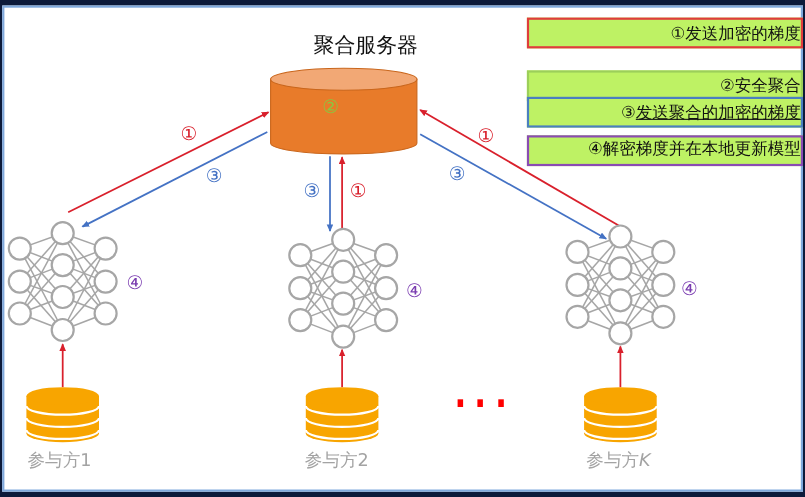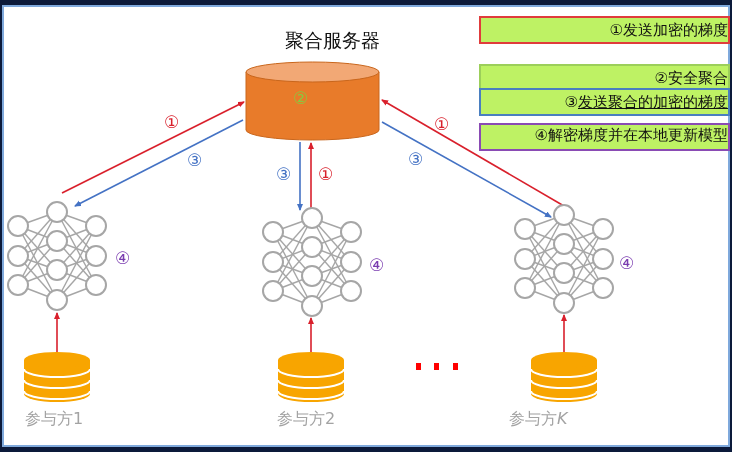--- a/index.html
+++ b/index.html
@@ -223,13 +223,13 @@
 <div class="legend-item" style="top:123px; border-color:#8a4bb4;font-family:Liberation Mono, monospace;">
   <span class="num">④</span><span>解密梯度并在本地更新模型</span>
 </div>
 
 <div class="dot" style="left:416px;"></div>
 <div class="dot" style="left:434px;"></div>
 <div class="dot" style="left:453px;"></div>
 
 <div class="plabel" style="left:25px; top:409px;"><span>参与方</span><span>1</span></div>
 <div class="plabel" style="left:262px; top:409px;margin-left:15px;"><span>参与方</span><span>2</span></div>
-<div class="plabel" style="left:509px; top:409px;"><span>参与方</span><i>K</i></div>
+<div class="plabel" style="left:533px; top:409px;"><span>参与方</span><i>K</i></div>
 
 </body></html>

